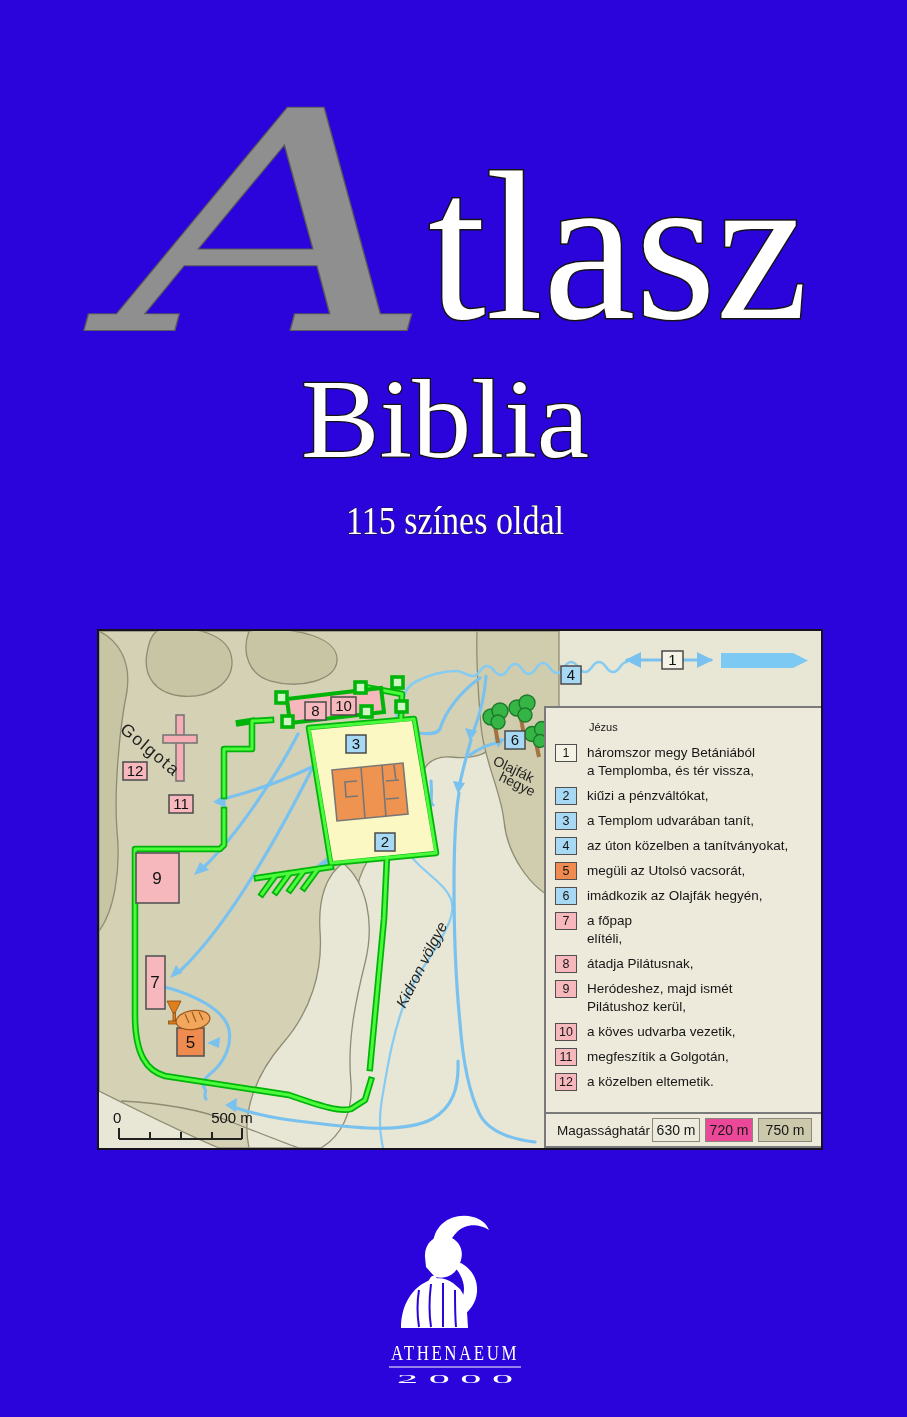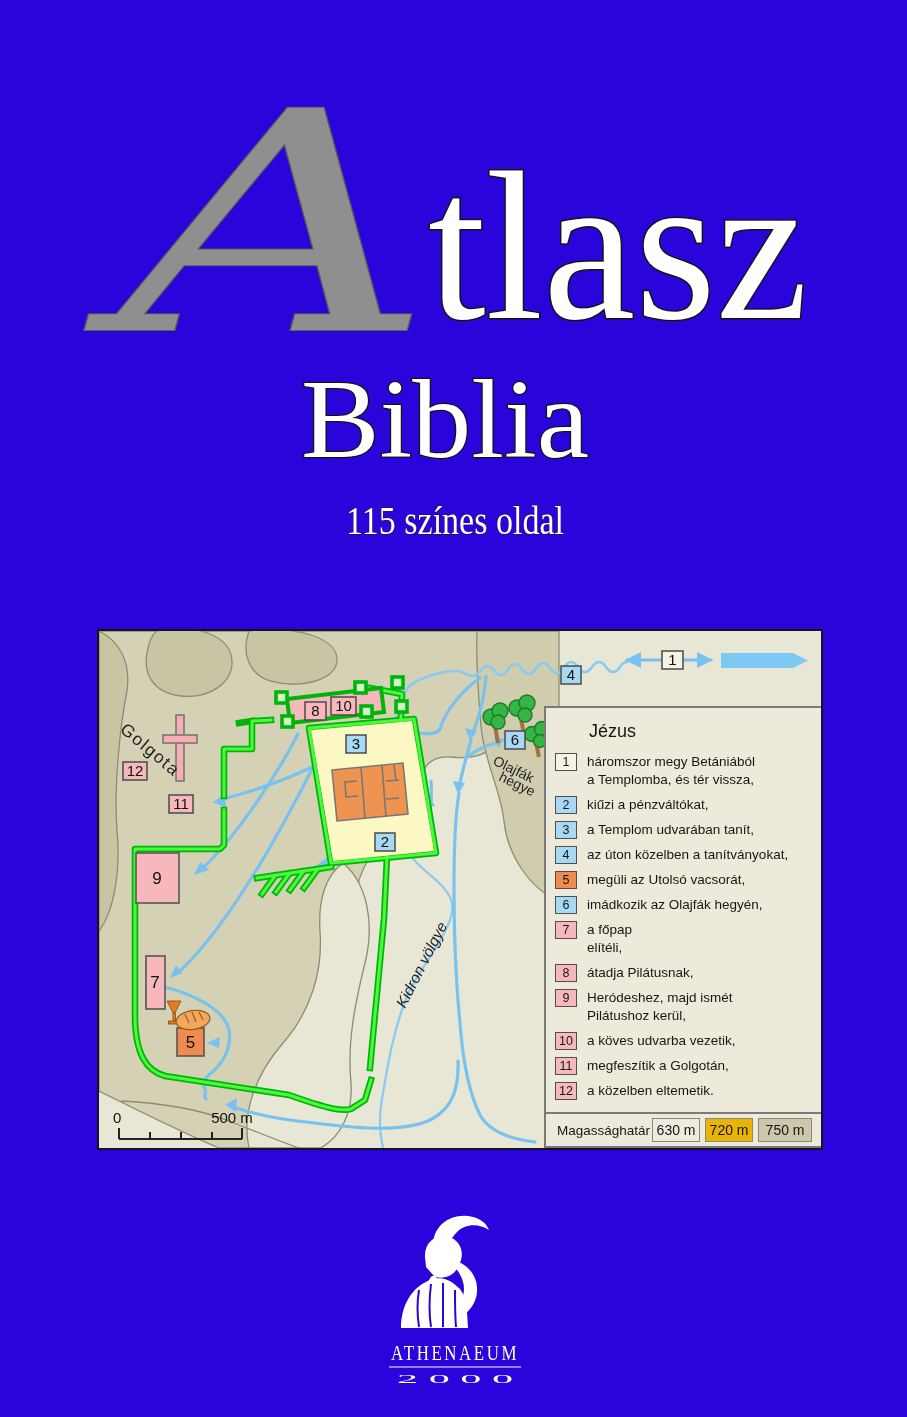--- a/index.html
+++ b/index.html
@@ -22,21 +22,21 @@
   .map-svg { position:absolute; left:0; top:0; }
 
   
   .legend {
     position:absolute; left:445px; top:75px; right:0; bottom:0;
     background:#EDEADC;
     border:2px solid #7a7a7a; border-right:none;
     box-sizing:border-box;
     color:#161616;
   }
-  .legend-title { margin:13px 0 11px 43px; font-size:18px; }
+  .legend-title { margin:13px 0 11px 43px; font-size:11px; }
   .legend-items { padding:0 4px 0 9px; }
   .l-item { display:flex; gap:10px; margin-bottom:7px; }
   .l-num {
     flex:0 0 auto; width:20px; height:16px;
     border:1.5px solid #4f4f4f;
     font-size:12.5px; line-height:16px; text-align:center;
     box-sizing:content-box;
   }
   .l-text { font-size:13.5px; line-height:18px; white-space:pre-line; }
 
@@ -297,21 +297,21 @@
             <span class="l-text">megfeszítik a Golgotán,</span>
           </div>
         <div class="l-item">
             <span class="l-num" style="background-color: rgb(246, 184, 188);">12</span>
             <span class="l-text">a közelben eltemetik.</span>
           </div>
       </div>
       <div class="alt-row">
         <span class="alt-label">Magassághatár</span>
         <span class="alt-box" style="background-color: rgb(237, 235, 222);">630 m</span>
-        <span class="alt-box" style="background-color: #eab308;">720 m</span>
+        <span class="alt-box" style="background-color: #ec4899;">720 m</span>
         <span class="alt-box" style="background-color: rgb(203, 200, 171);">750 m</span>
       </div>
     </div>
   </div>
 
   <svg width="160" height="180" viewBox="0 0 160 180" style="position:absolute;left:375px;top:1210px;">
     <g fill="#FFFFFF">
       <path d="M58,36 C58,14 78,2 98,7 C106,9 111,13 114,20 C103,13 90,14 82,22 C75,29 72,37 71,45 L59,47 Z"></path>
       <path d="M50,47 C49,32 62,23 74,27 C84,30 89,40 86,50 C84,59 78,65 71,67 C66,68 62,68 59,66 L51,57 Z"></path>
       <path d="M60,66 C64,70 65,76 62,81 C58,84 53,82 52,77 C52,72 55,68 57,66 Z"></path>

